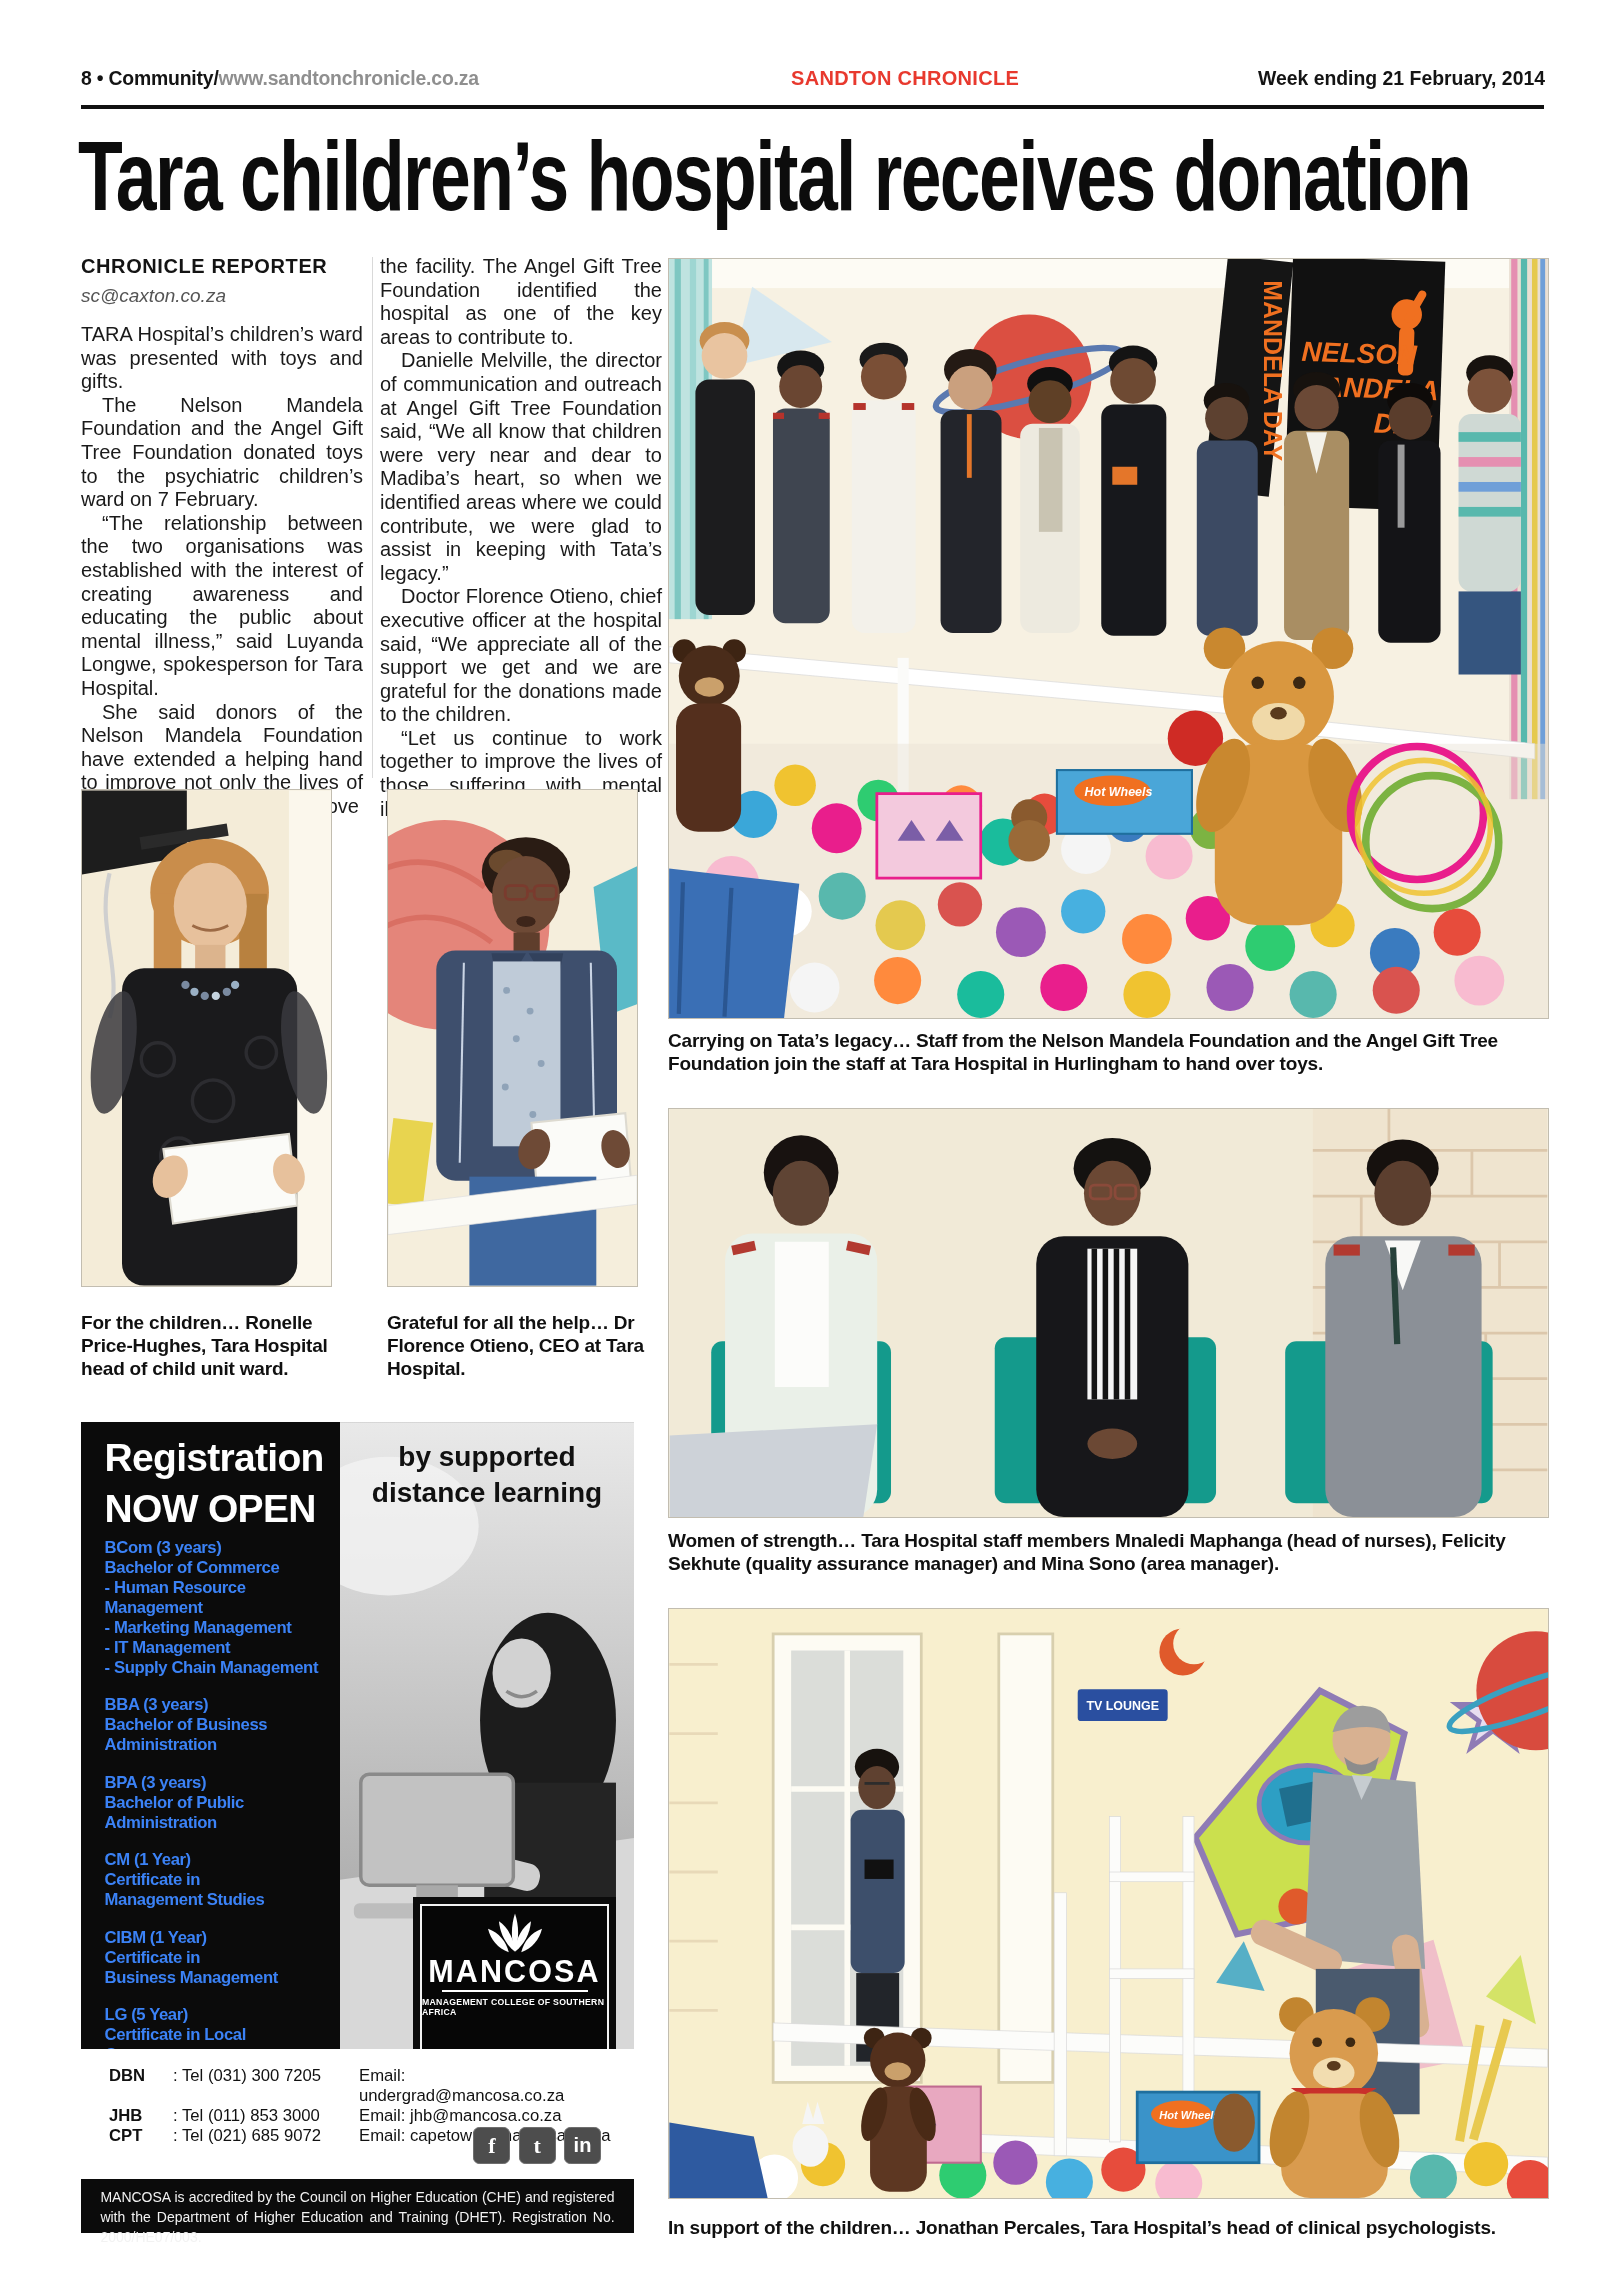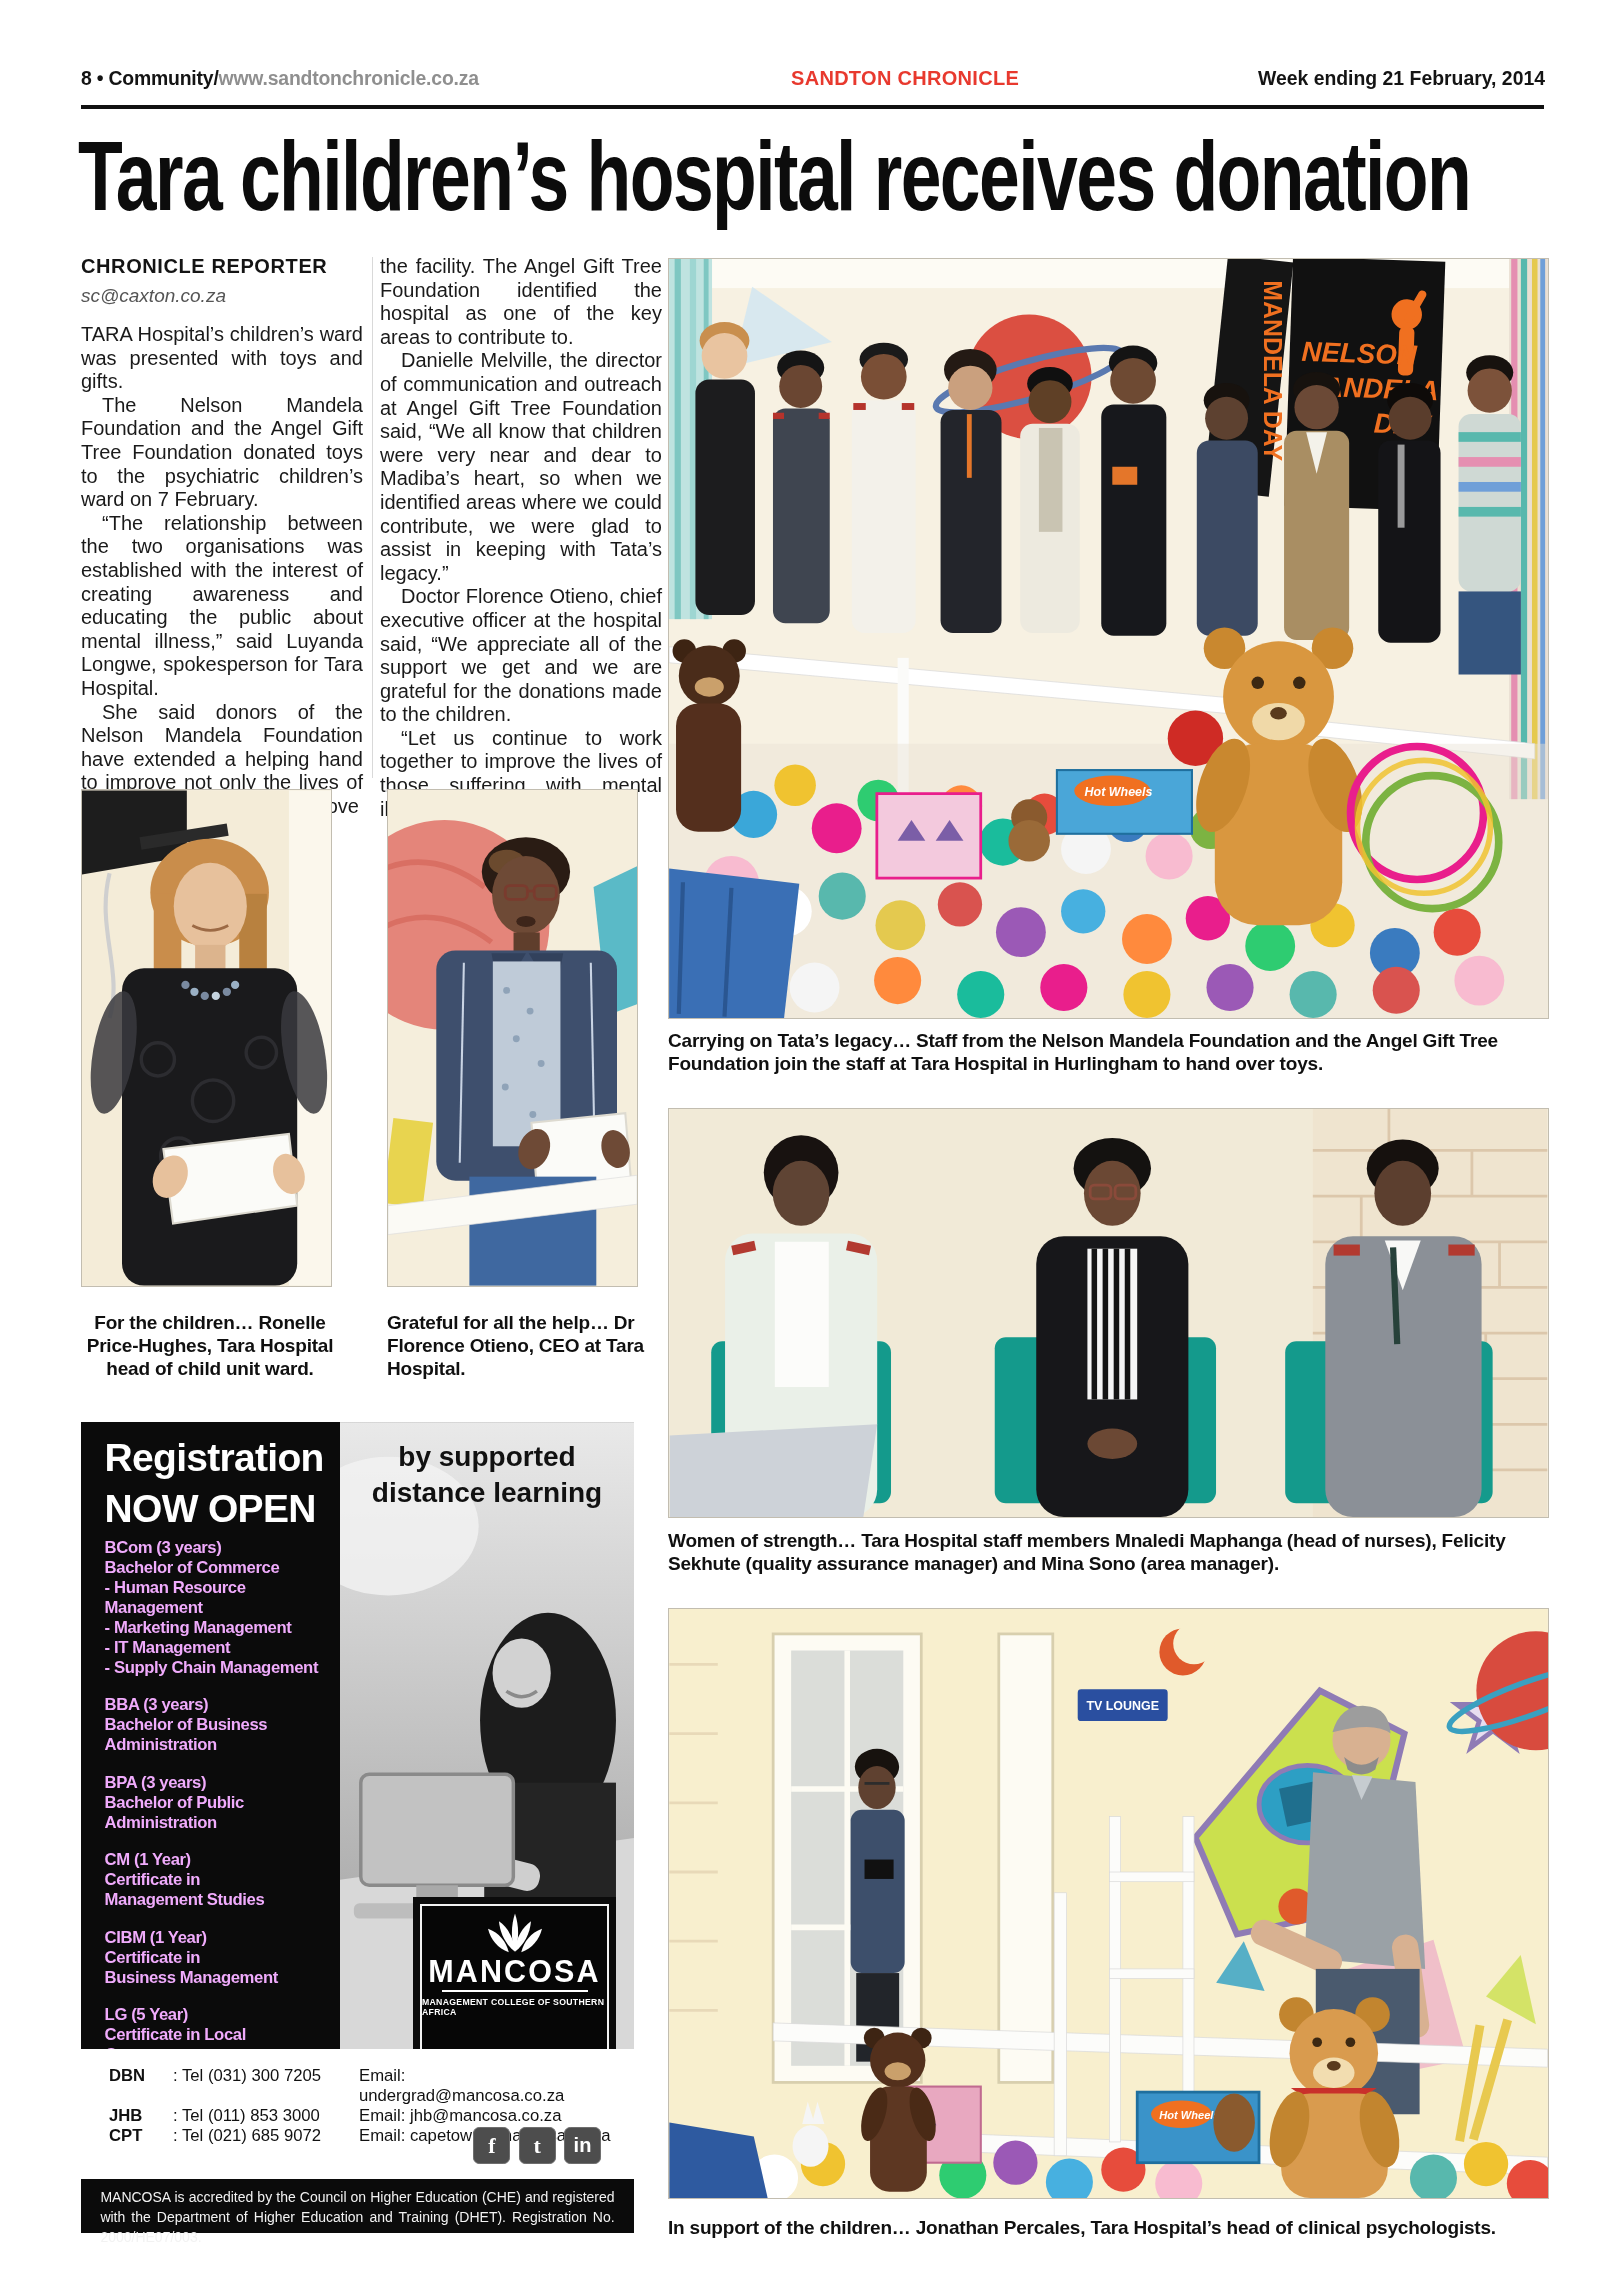--- a/index.html
+++ b/index.html
@@ -37,21 +37,21 @@
   
   figure { position:absolute; }
   figure svg { display:block; border:0.7px solid #c2bdb0; background:#f6efdf; }
   .cap { position:absolute; font-size:19px; line-height:23px; font-weight:bold; color:#101010; letter-spacing:-0.2px; }
 
   
   .ad { left:81px; top:1422px; width:553px; height:811px; background:#0b0b0b; }
   .ad-left { position:absolute; left:0; top:0; width:259px; height:627px; background:#0b0b0b; padding:9.7px 9.7px 0 23.6px; }
   .ad-title { font-size:39px; line-height:51px; font-weight:800; color:#fff; letter-spacing:-0.7px; }
   .ad-progs { position:absolute; left:23.6px; top:116px; width:229px; }
-  .prog { margin-bottom:17.4px; font-size:16.7px; line-height:20px; font-weight:bold; color:#f0abfc; letter-spacing:-0.4px; }
+  .prog { margin-bottom:17.4px; font-size:16.7px; line-height:20px; font-weight:bold; color:#3b82f6; letter-spacing:-0.4px; }
   .prog-details { white-space:pre-line; }
   .ad-photo { position:absolute; left:259px; top:0; width:294px; height:627px; }
   .ad-tagline { position:absolute; left:259px; top:16.7px; width:294px; text-align:center;
     font-size:28px; line-height:36px; font-weight:800; color:#111; white-space:pre-line; }
   .mancosa-box { position:absolute; left:339px; top:482px; width:189px; height:152px;
     background:#060606; border:2.8px solid #f2f2f2; box-shadow:0 0 0 7px #0b0b0b;
     display:flex; flex-direction:column; align-items:center; justify-content:flex-start; padding-top:5.6px; }
   .mancosa-name { color:#fff; font-size:30.5px; font-weight:bold; letter-spacing:2.1px; line-height:33px; }
   .mancosa-line { width:146px; height:2.1px; background:#fff; margin:2.8px 0 4.2px; }
   .mancosa-tag { color:#fff; font-size:8.7px; font-weight:bold; letter-spacing:0.3px; }
@@ -311,21 +311,21 @@
         <circle cx="190" cy="450" r="30" fill="none" stroke="#2c2c30" stroke-width="5"></circle>
         <circle cx="260" cy="380" r="22" fill="none" stroke="#2c2c30" stroke-width="5"></circle>
         <circle cx="140" cy="530" r="26" fill="none" stroke="#2c2c30" stroke-width="5"></circle>
         <circle cx="250" cy="560" r="24" fill="none" stroke="#2c2c30" stroke-width="5"></circle>
       <polygon points="118,520 300,498 312,602 132,628" fill="#fbfbf8" stroke="#dddad0" stroke-width="3"></polygon>
       <ellipse cx="128" cy="560" rx="24" ry="32" fill="#e7c19c" transform="rotate(24 128 560)"></ellipse>
       <ellipse cx="300" cy="556" rx="22" ry="30" fill="#e7c19c" transform="rotate(-20 300 556)"></ellipse>
     </g>
   </svg>
 </figure>
-<div class="cap" style="left:81px; top:1311px; width:258px;text-align:center;">For the children… Ronelle Price-Hughes, Tara Hospital head of child unit ward.</div>
+<div class="cap" style="left:81px; top:1311px; width:258px;">For the children… Ronelle Price-Hughes, Tara Hospital head of child unit ward.</div>
 
 <figure style="left:387px; top:789px;">
   <svg width="251" height="498" viewBox="0 0 361 718">
     <rect width="361" height="718" fill="#f5eedc"></rect>
     <g>
       <circle cx="82" cy="195" r="152" fill="#e4857a"></circle>
       <path d="M-20,120 Q60,80 140,140 M-10,200 Q70,160 150,220" stroke="#d96f63" stroke-width="8" fill="none"></path>
       <polygon points="298,140 361,110 361,310 318,326" fill="#49b4c4" opacity="0.9"></polygon>
       <rect x="0" y="478" width="58" height="124" fill="#e8d44f" transform="rotate(7 29 540)"></rect>
     </g>

